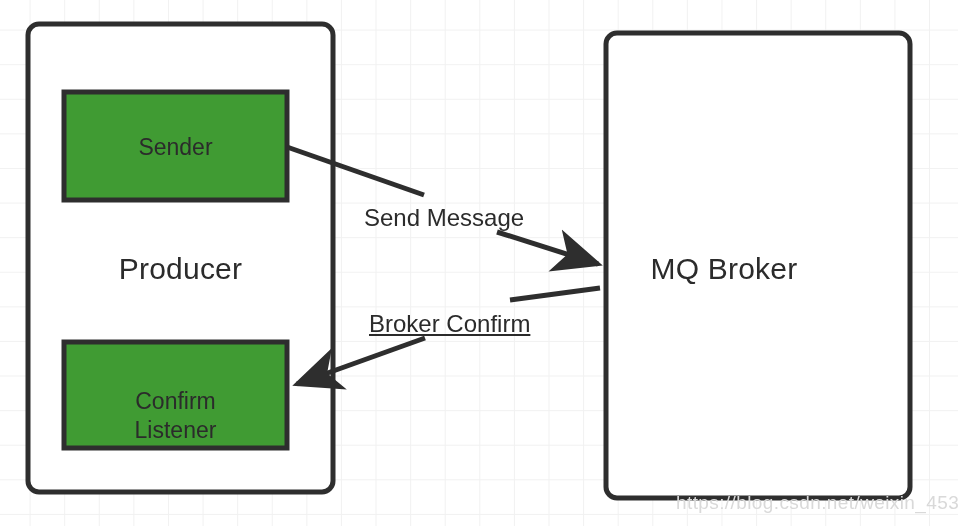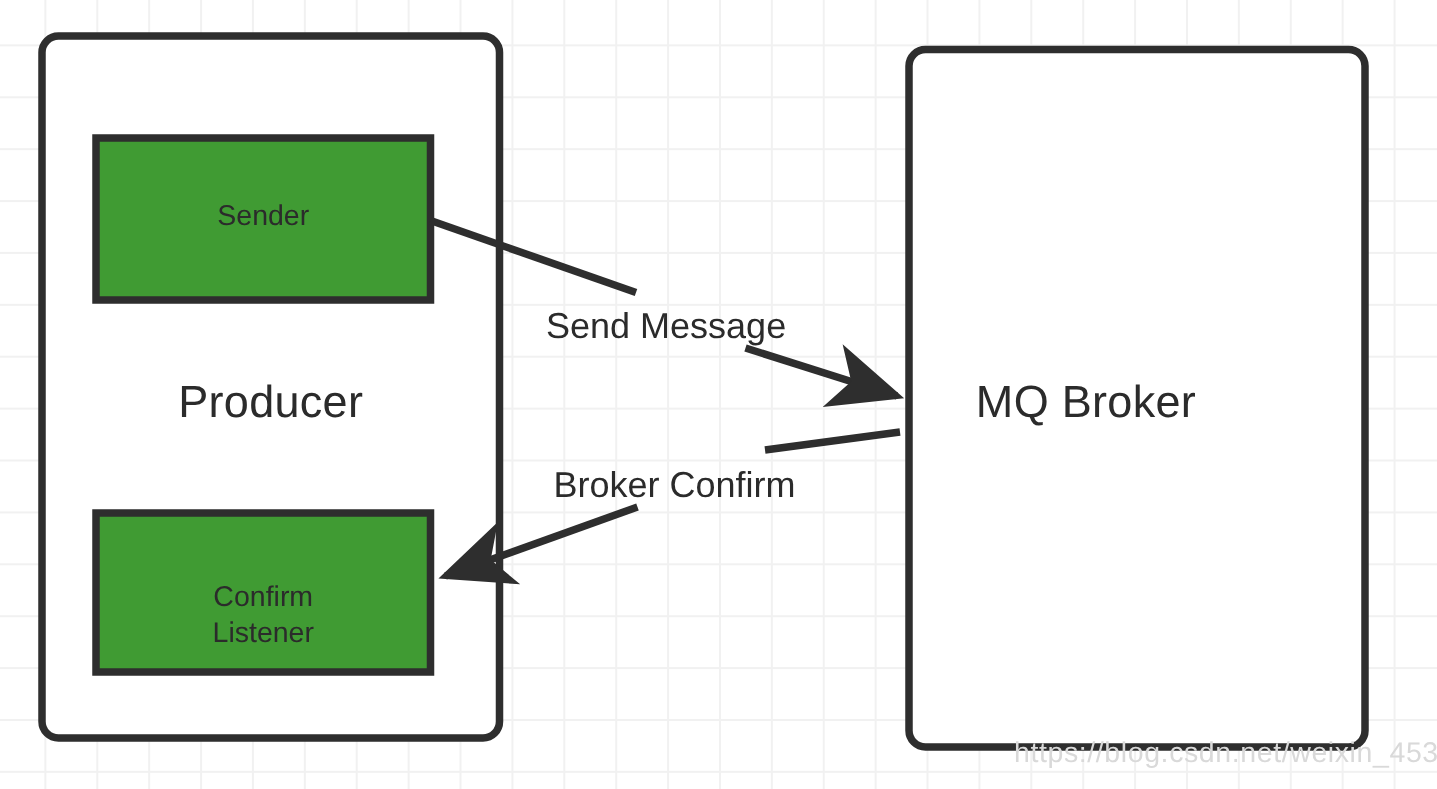--- a/index.html
+++ b/index.html
@@ -34,21 +34,21 @@
     line-height: 1.25;
     white-space: pre-line;
     pointer-events: none;
   }
   .container-label {
     font-size: 30px;
     font-weight: normal;
     letter-spacing: 0.2px;
   }
   .green-label {
-    font-size: 19px;
+    font-size: 23px;
     font-weight: normal;
   }
   .edge-label {
     position: absolute;
     font-size: 24px;
     color: #2b2b2b;
     white-space: nowrap;
   }
   .watermark {
     position: absolute;
@@ -96,17 +96,17 @@
 
   <div class="node-label container-label" style="left:572px; top:250px; width:304px;">MQ Broker</div>
 
   <div class="node-label green-label" style="left:64px; top:133px; width:223px;">Sender</div>
 
   <div class="node-label green-label" style="left:64px; top:359px; width:223px;margin-top:28px;">Confirm
 Listener</div>
 
   <div class="edge-label" style="left:364px; top:204px;text-align:right;">Send Message</div>
 
-  <div class="edge-label" style="left:369px; top:310px;">Broker Confirm</div>
+  <div class="edge-label" style="left:369px; top:310px;text-decoration:underline;">Broker Confirm</div>
 
   <div class="watermark">https://blog.csdn.net/weixin_45306360</div>
 
 </div>
 
 </body></html>

